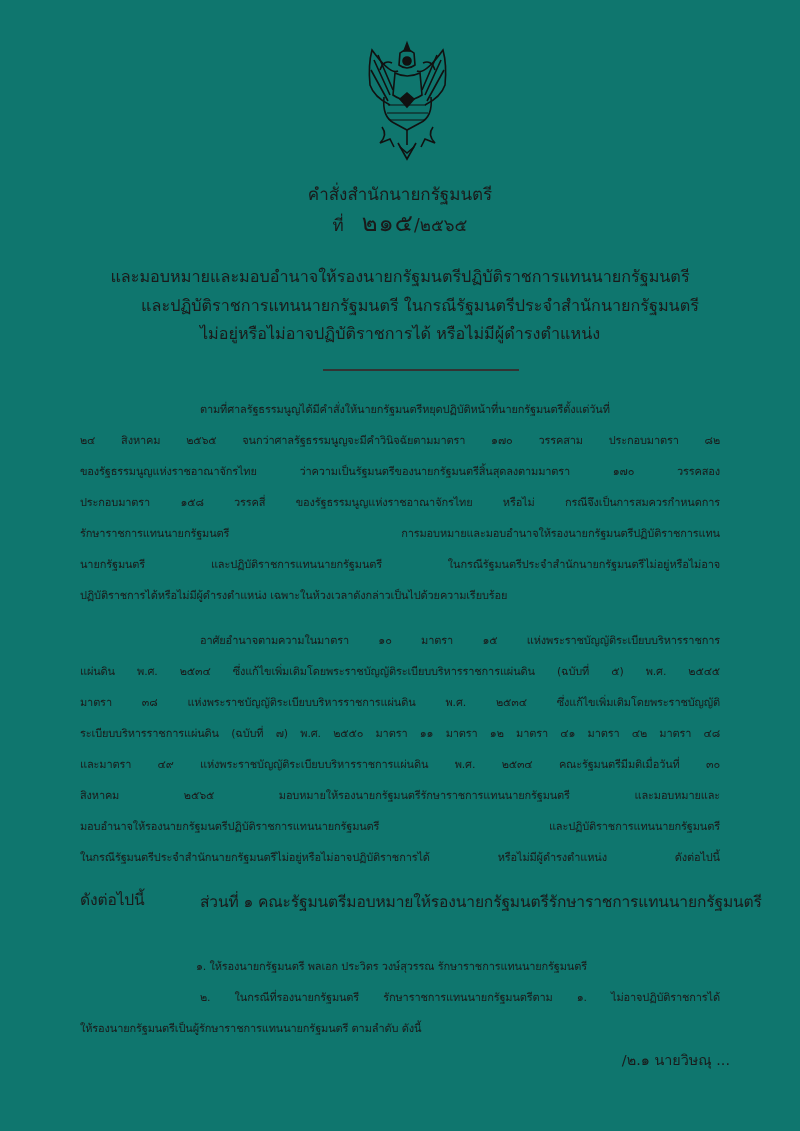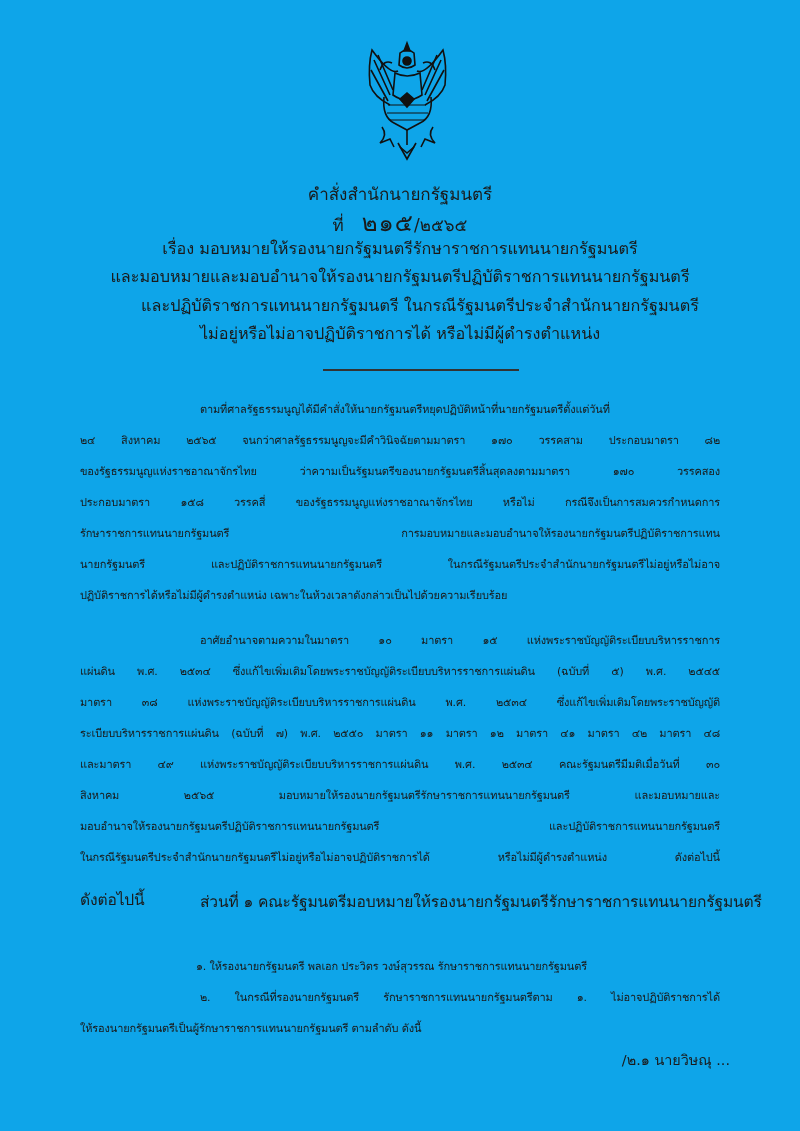--- a/index.html
+++ b/index.html
@@ -1,21 +1,21 @@
 <!DOCTYPE html>
 <html><head>
 <meta charset="utf-8">
 <style>
   html, body { margin: 0; padding: 0; background: #fdfdfd; }
   body {
     width: 800px; height: 1131px; position: relative; overflow: hidden;
     font-family: "DejaVu Sans", "Liberation Sans", sans-serif;
     color: #1a1a1a;
   }
-  .page { position: absolute; inset: 0; background: #0ea5e9; }
+  .page { position: absolute; inset: 0; background: #0f766e; }
   .garuda { position: absolute; left: 360px; top: 35px; width: 95px; height: 130px; }
   .center { position: absolute; left: 0; width: 800px; text-align: center; white-space: nowrap; }
   .t-title { top: 180px; font-size: 17px; }
   .t-number { top: 203px; font-size: 17px; }
   .t-number .num { font-size: 24px; margin-left: 18px; letter-spacing: 1px; }
   .t-number .yr { }
   .subj { font-size: 16.2px; line-height: 28px; }
   .s1 { top: 235px; } .s2 { top: 263px; } .s3 { top: 292px; margin-left: 20px; } .s4 { top: 320px; }
   .rule { position: absolute; left: 323px; top: 369px; width: 196px; height: 1.5px; background: #333; }
   .line { position: absolute; left: 80px; width: 640px; font-size: 11px; white-space: nowrap; line-height: 20px; letter-spacing: -0.15px; }
@@ -51,21 +51,20 @@
       <path d="M38 108 L47 124 L56 108"></path>
       <path d="M40 112 L47 118 L54 112"></path>
     </g>
   </svg>
 
   <div class="center t-title">คำสั่งสำนักนายกรัฐมนตรี</div>
   <div class="center t-number">
     <span>ที่</span><span class="num">๒๑๕</span><span class="yr">/๒๕๖๕</span>
   </div>
 
-  <div class="center subj s1">เรื่อง มอบหมายให้รองนายกรัฐมนตรีรักษาราชการแทนนายกรัฐมนตรี</div>
   <div class="center subj s2">และมอบหมายและมอบอำนาจให้รองนายกรัฐมนตรีปฏิบัติราชการแทนนายกรัฐมนตรี</div>
   <div class="center subj s3">และปฏิบัติราชการแทนนายกรัฐมนตรี ในกรณีรัฐมนตรีประจำสำนักนายกรัฐมนตรี</div>
   <div class="center subj s4">ไม่อยู่หรือไม่อาจปฏิบัติราชการได้ หรือไม่มีผู้ดำรงตำแหน่ง</div>
 
   <div class="rule"></div>
 
   <div class="line ind1 just" style="top:400px">ตามที่ศาลรัฐธรรมนูญได้มีคำสั่งให้นายกรัฐมนตรีหยุดปฏิบัติหน้าที่นายกรัฐมนตรีตั้งแต่วันที่</div>
   <div class="line just" style="top:431px">๒๔ สิงหาคม ๒๕๖๕ จนกว่าศาลรัฐธรรมนูญจะมีคำวินิจฉัยตามมาตรา ๑๗๐ วรรคสาม ประกอบมาตรา ๘๒</div>
   <div class="line just" style="top:462px">ของรัฐธรรมนูญแห่งราชอาณาจักรไทย ว่าความเป็นรัฐมนตรีของนายกรัฐมนตรีสิ้นสุดลงตามมาตรา ๑๗๐ วรรคสอง</div>
   <div class="line just" style="top:493px">ประกอบมาตรา ๑๕๘ วรรคสี่ ของรัฐธรรมนูญแห่งราชอาณาจักรไทย หรือไม่ กรณีจึงเป็นการสมควรกำหนดการ</div>

